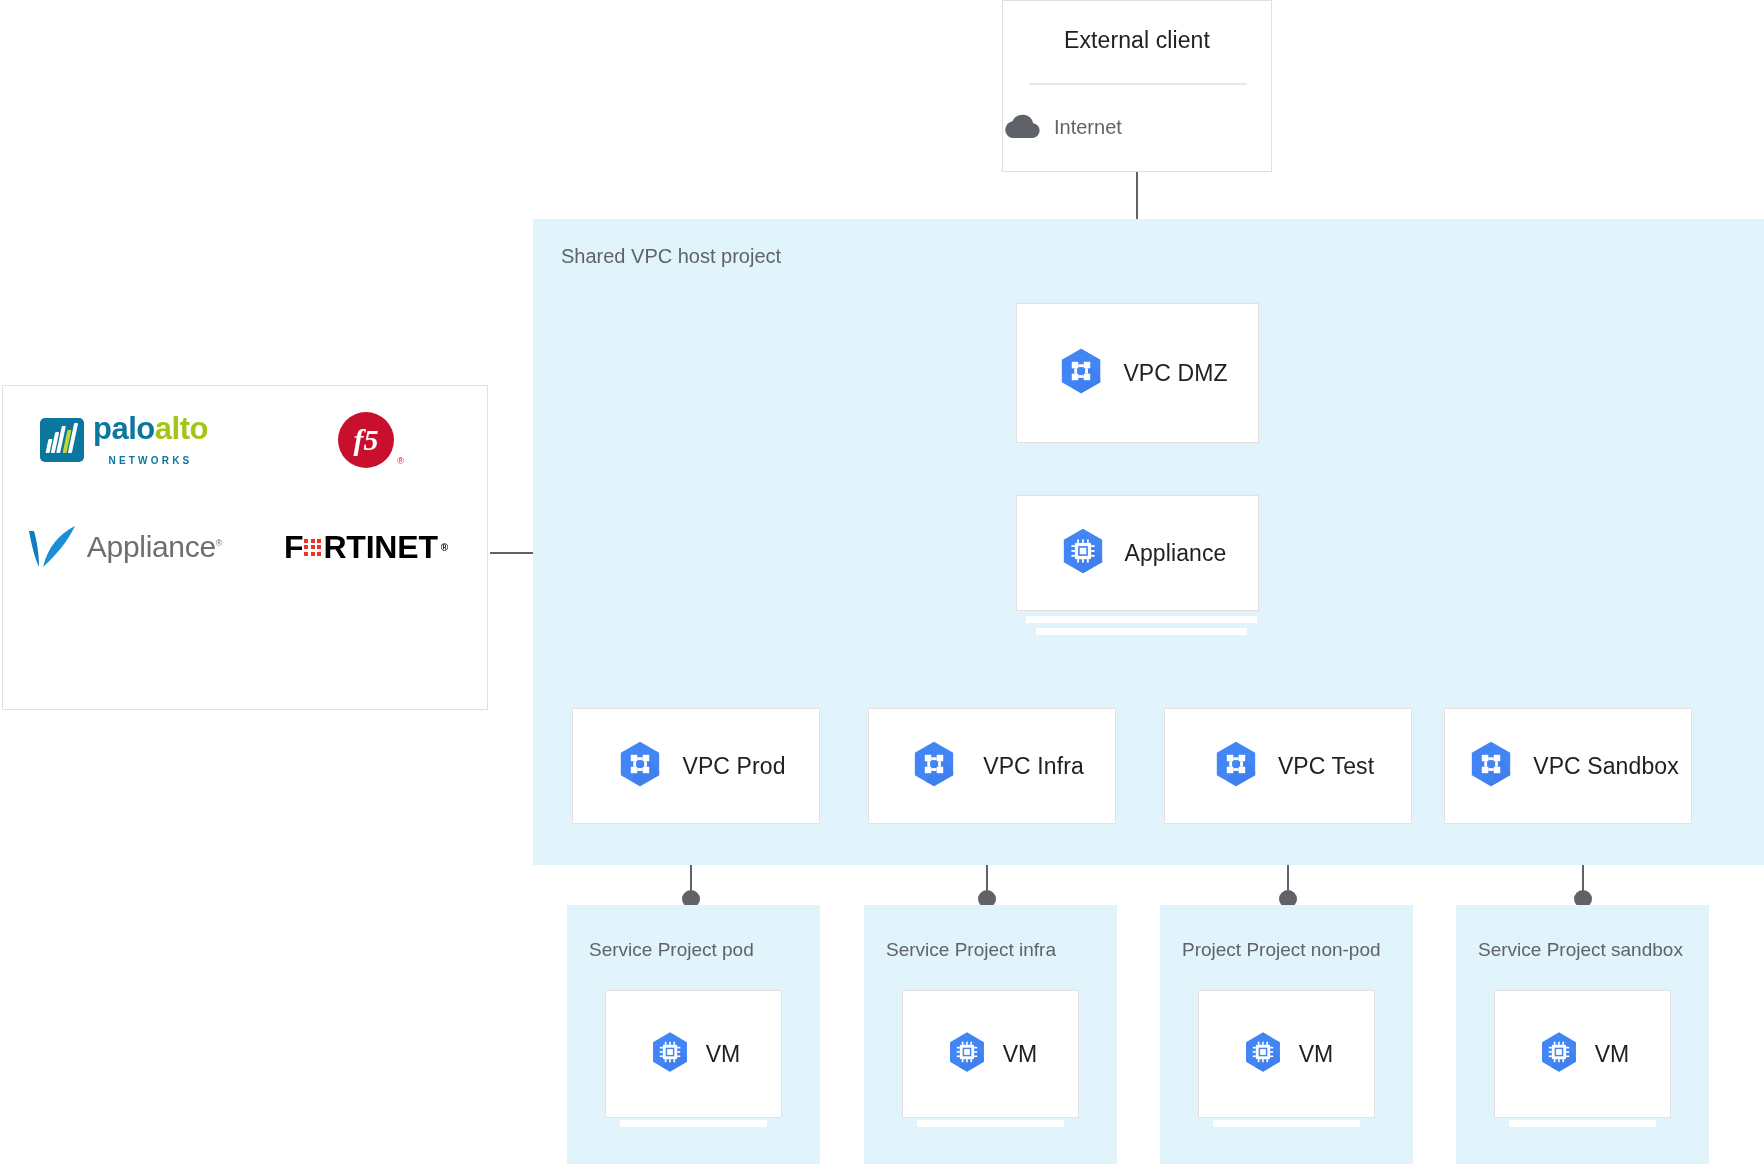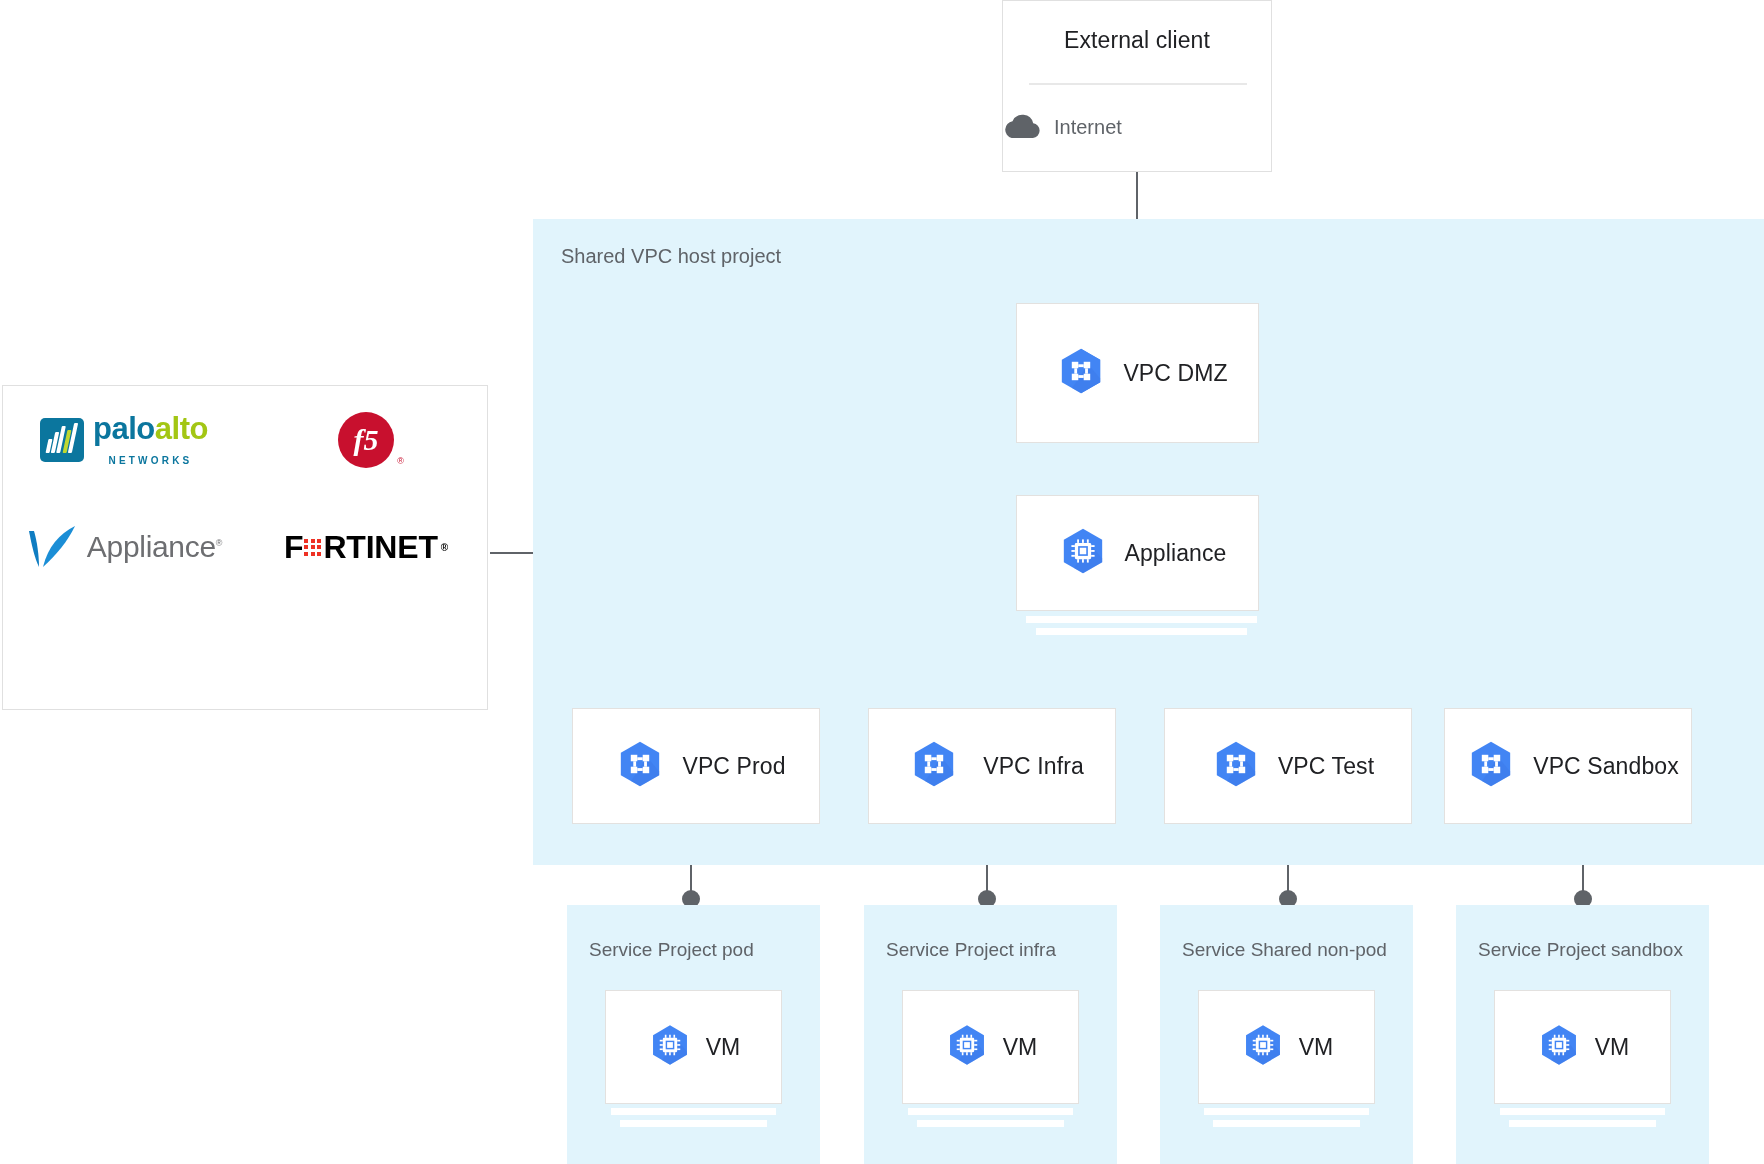--- a/index.html
+++ b/index.html
@@ -40,21 +40,21 @@
   #vpc-infra  {left:868px; top:708px;width:248px;height:116px;gap:23px;}
   #vpc-test   {left:1164px;top:708px;width:248px;height:116px;}
   #vpc-sandbox{left:1444px;top:708px;width:248px;height:116px;}
 
   
   .stack-bar{position:absolute;height:7px;background:#ffffff;}
 
   
   .svc-project{background:#e1f4fc;box-sizing:border-box;}
   .svc-title{position:absolute;left:22px;top:34px;font-size:19px;color:#5f6368;white-space:nowrap;}
-  .vm-box{position:absolute;left:38px;top:85px;width:177px;height:114px;
+  .vm-box{position:absolute;left:38px;top:85px;width:177px;height:128px;
           background:#fff;border:1px solid #e3e1df;box-sizing:border-box;
           display:flex;align-items:center;justify-content:center;gap:13px;}
   .vm-box .vm-label{font-size:23px;color:#202124;}
 
   #svc-pod    {left:567px; top:905px;width:253px;height:259px;}
   #svc-infra  {left:864px; top:905px;width:253px;height:259px;}
   #svc-nonpod {left:1160px;top:905px;width:253px;height:259px;}
   #svc-sandbox{left:1456px;top:905px;width:253px;height:259px;}
 
   
@@ -366,21 +366,21 @@
         </g>
       </svg>
     </span>
     <span class="vm-label">VM</span>
   </div>
   <div class="stack-bar" style="left:44px;top:203px;width:165px;"></div>
   <div class="stack-bar" style="left:53px;top:215px;width:147px;"></div>
 </div>
 
 <div class="abs svc-project" id="svc-nonpod">
-  <div class="svc-title">Service Shared non-pod</div>
+  <div class="svc-title">Project Project non-pod</div>
   <div class="vm-box">
     <span>
       <svg width="46" height="46" viewBox="0 0 48 48" xmlns="http://www.w3.org/2000/svg">
         <path d="M24 3.5 41.7 13.7v20.6L24 44.5 6.3 34.3V13.7z" fill="#4285F4"></path>
         <path d="M30.5 17.5 41.7 31v3.3L24 44.5l-8.2-4.7z" fill="#3b78e7" opacity=".45"></path>
         <g fill="#ffffff">
           <rect x="16.5" y="16.5" width="15" height="15" rx="1.2"></rect>
           <rect x="19.5" y="19.5" width="9" height="9" fill="#4285F4"></rect>
           <rect x="21" y="21" width="6" height="6" fill="#ffffff"></rect>
           <rect x="18.6" y="13.3" width="1.7" height="3.2"></rect>

